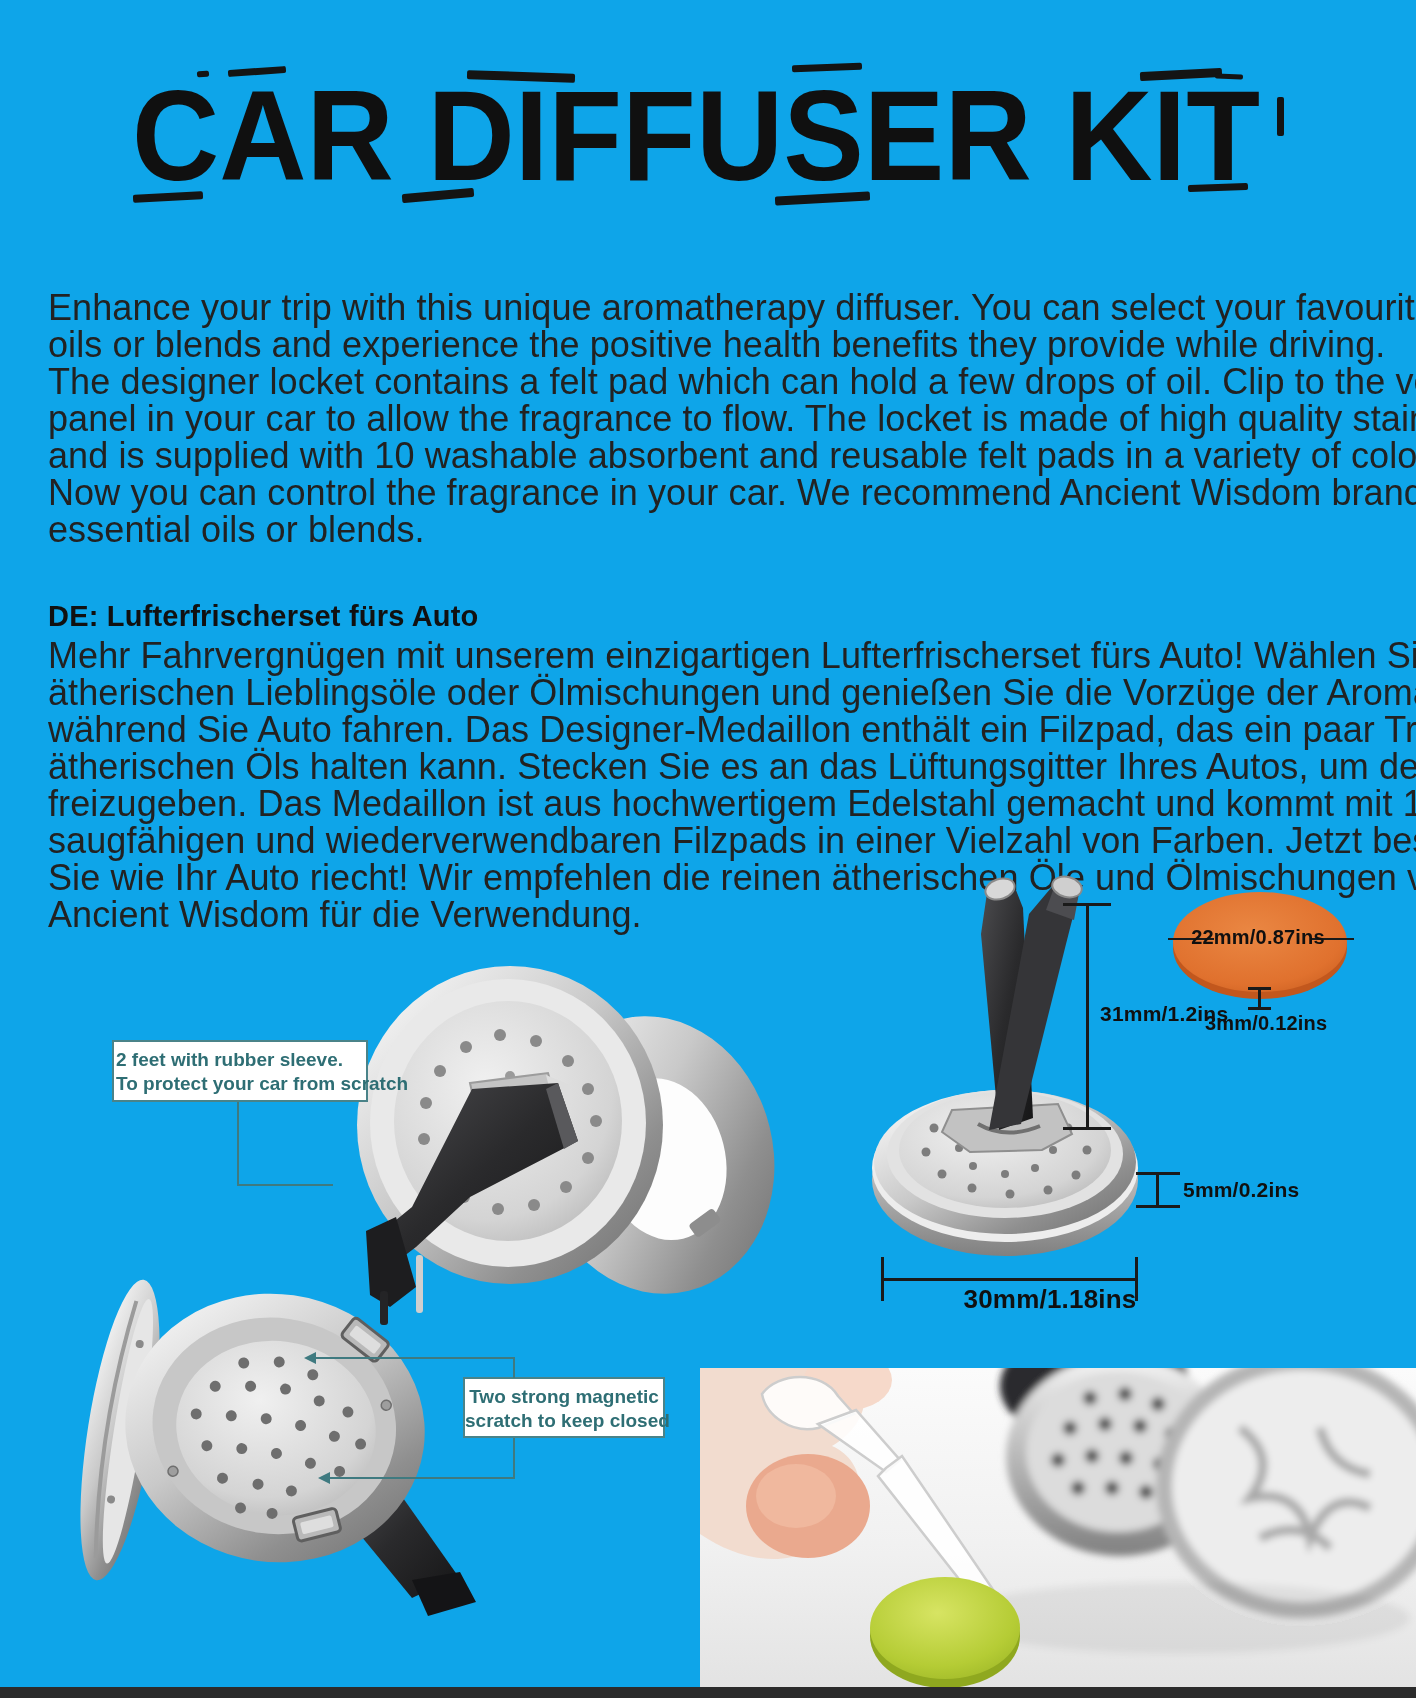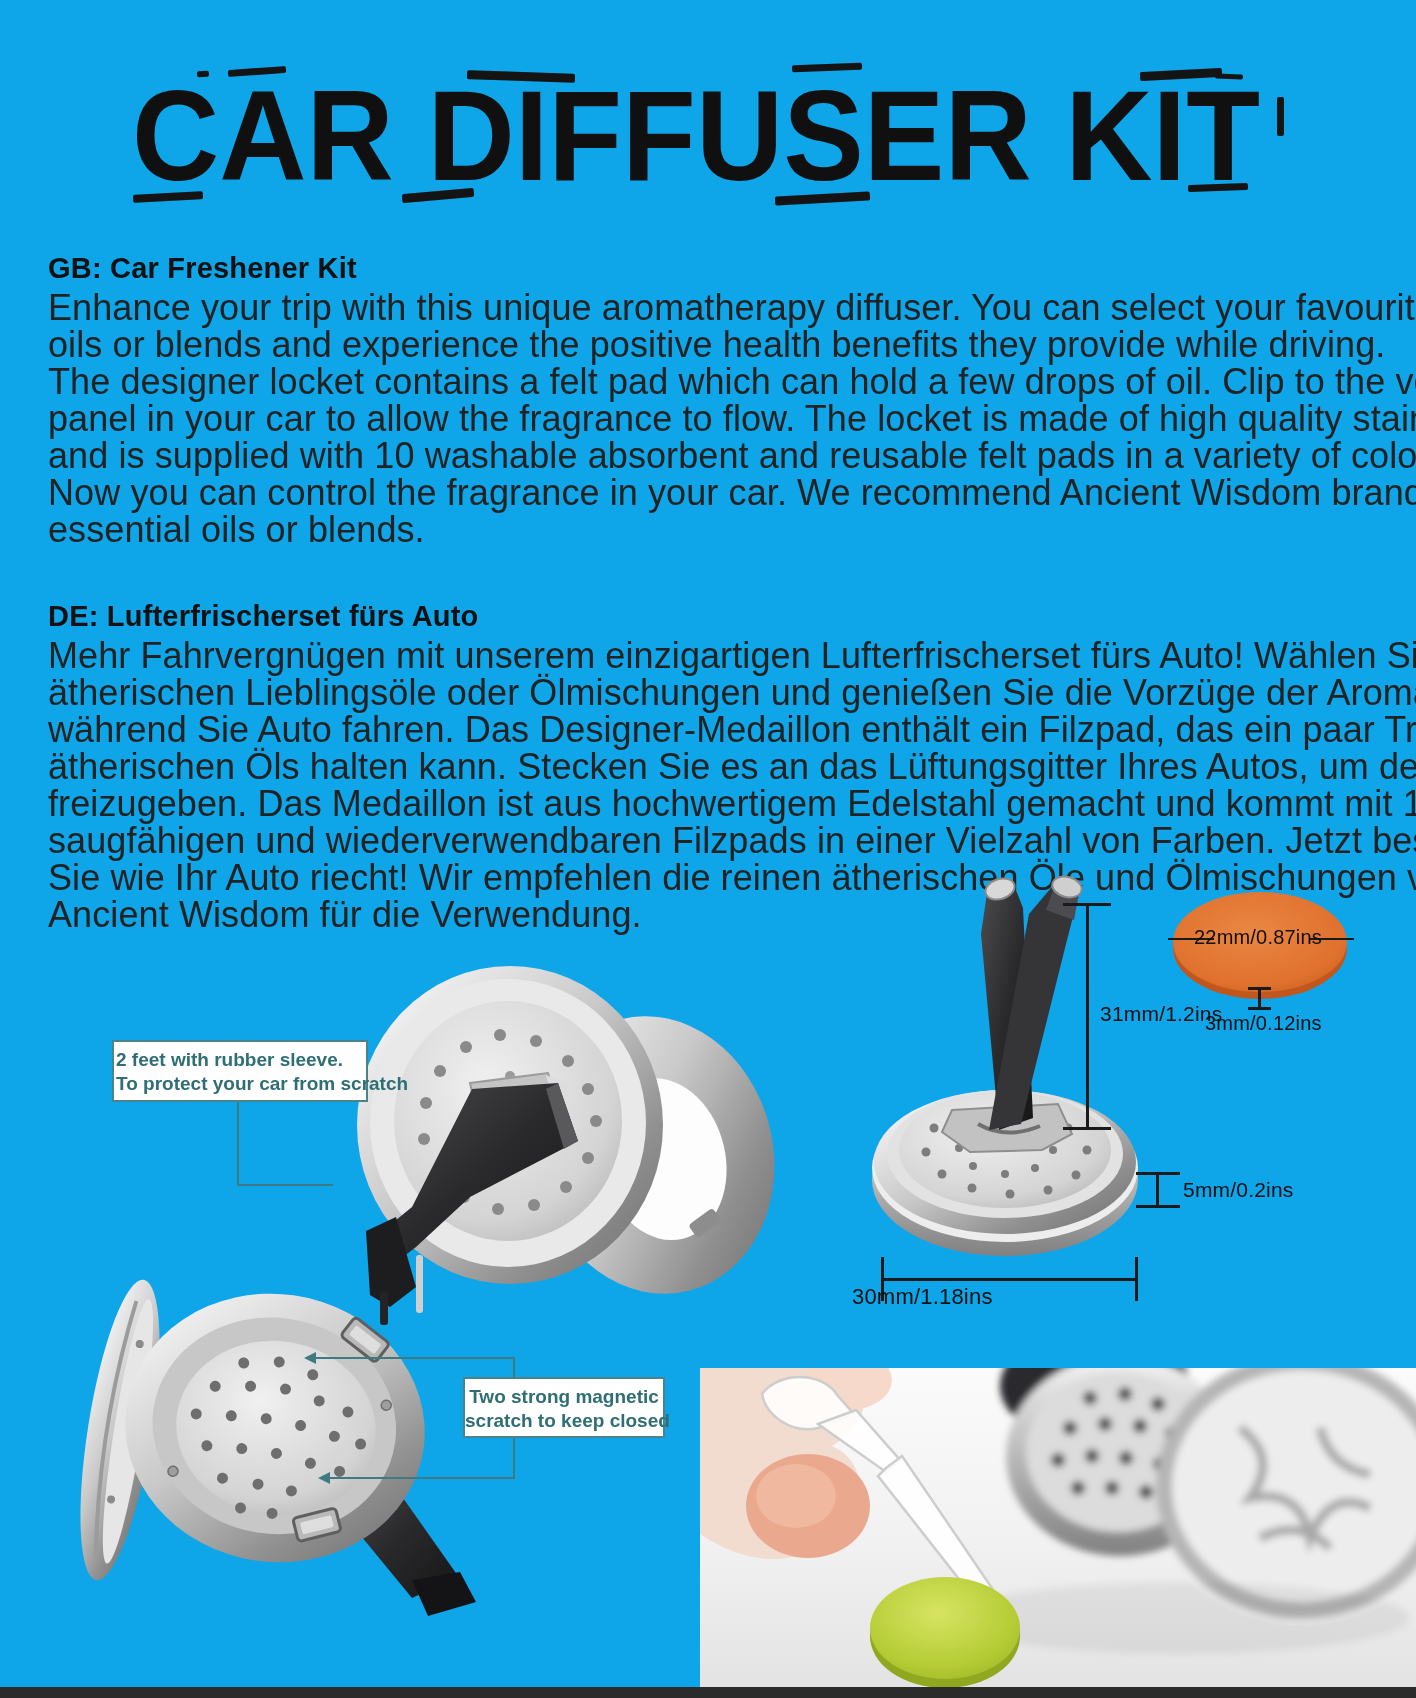--- a/index.html
+++ b/index.html
@@ -31,21 +31,21 @@
   .callout .cl{white-space:pre;}
   .leader{position:absolute;background:#3f7a80;}
   .arrow-left{
     position:absolute;width:0;height:0;
     border-top:6px solid transparent;border-bottom:6px solid transparent;
     border-right:12px solid #3f7a80;
   }
   
   .dim{position:absolute;background:#1a1a1a;}
   .dim-label{
-    position:absolute;color:#101010;font-weight:normal;white-space:pre;
+    position:absolute;color:#101010;font-weight:bold;white-space:pre;
     letter-spacing:0.2px;
   }
   
   .bottom-bar{position:absolute;left:0;top:1687px;width:1416px;height:11px;background:#2b2b2b;}
   .photo{position:absolute;}
 </style>
 </head>
 <body>
 
 <div class="page">
@@ -106,21 +106,20 @@
   <div class="gmark abs" style="left:467px;top:72px;width:108px;height:9px;transform:rotate(2deg)"></div>
   <div class="gmark abs" style="left:792px;top:64px;width:70px;height:7px;transform:rotate(-2deg)"></div>
   <div class="gmark abs" style="left:1140px;top:70px;width:82px;height:9px;transform:rotate(-3deg)"></div>
   <div class="gmark abs" style="left:1215px;top:74px;width:28px;height:5px;transform:rotate(2deg)"></div>
   <div class="gmark abs" style="left:133px;top:193px;width:70px;height:8px;transform:rotate(-3deg)"></div>
   <div class="gmark abs" style="left:402px;top:191px;width:72px;height:9px;transform:rotate(-5deg)"></div>
   <div class="gmark abs" style="left:775px;top:194px;width:95px;height:9px;transform:rotate(-3deg)"></div>
   <div class="gmark abs" style="left:1188px;top:184px;width:60px;height:7px;transform:rotate(-2deg)"></div>
   <div class="gmark abs" style="left:1277px;top:97px;width:7px;height:39px"></div>
 
-  <div class="sec-heading" style="top:252px">GB: Car Freshener Kit</div>
   <div class="body-text" style="top:289px">Enhance your trip with this unique aromatherapy diffuser. You can select your favourite essential
 oils or blends and experience the positive health benefits they provide while driving.
 The designer locket contains a felt pad which can hold a few drops of oil. Clip to the ventilation
 panel in your car to allow the fragrance to flow. The locket is made of high quality stainless steel
 and is supplied with 10 washable absorbent and reusable felt pads in a variety of colors.
 Now you can control the fragrance in your car. We recommend Ancient Wisdom brand pure
 essential oils or blends.</div>
 
   <div class="sec-heading" style="top:600px">DE: Lufterfrischerset fürs Auto</div>
   <div class="body-text" style="top:637px">Mehr Fahrvergnügen mit unserem einzigartigen Lufterfrischerset fürs Auto! Wählen Sie Ihre
@@ -252,21 +251,21 @@
   <div class="dim-label" style="left:1205px;top:1012px;width:130px;text-align:left;font-size:20px">3mm/0.12ins</div>
 
   <div class="dim" style="left:1136px;top:1172px;width:44px;height:3px"></div>
   <div class="dim" style="left:1156px;top:1172px;width:3px;height:36px"></div>
   <div class="dim" style="left:1136px;top:1205px;width:44px;height:3px"></div>
   <div class="dim-label" style="left:1183px;top:1178px;font-size:21px">5mm/0.2ins</div>
 
   <div class="dim" style="left:881px;top:1257px;width:3px;height:44px"></div>
   <div class="dim" style="left:881px;top:1278px;width:257px;height:3px"></div>
   <div class="dim" style="left:1135px;top:1257px;width:3px;height:44px"></div>
-  <div class="dim-label" style="left:852px;top:1284px;width:240px;font-size:22px">30mm/1.18ins</div>
+  <div class="dim-label" style="left:930px;top:1284px;width:240px;text-align:center;font-size:26px">30mm/1.18ins</div>
 
   <svg class="photo" style="left:30px;top:1250px" width="450" height="370" viewBox="0 0 450 370">
 
     <g transform="rotate(9 90 180)">
       <ellipse cx="90" cy="180" rx="32" ry="152" fill="url(#metal)"></ellipse>
       <ellipse cx="98" cy="180" rx="14" ry="134" fill="#e6e6e6"></ellipse>
       <path d="M86,50 q-18,130 0,260" stroke="#9b9b9b" stroke-width="4" fill="none"></path>
       <circle cx="96" cy="92" r="4" fill="#8a8a8a"></circle>
         <circle cx="92" cy="250" r="4" fill="#8a8a8a"></circle>
     </g>

